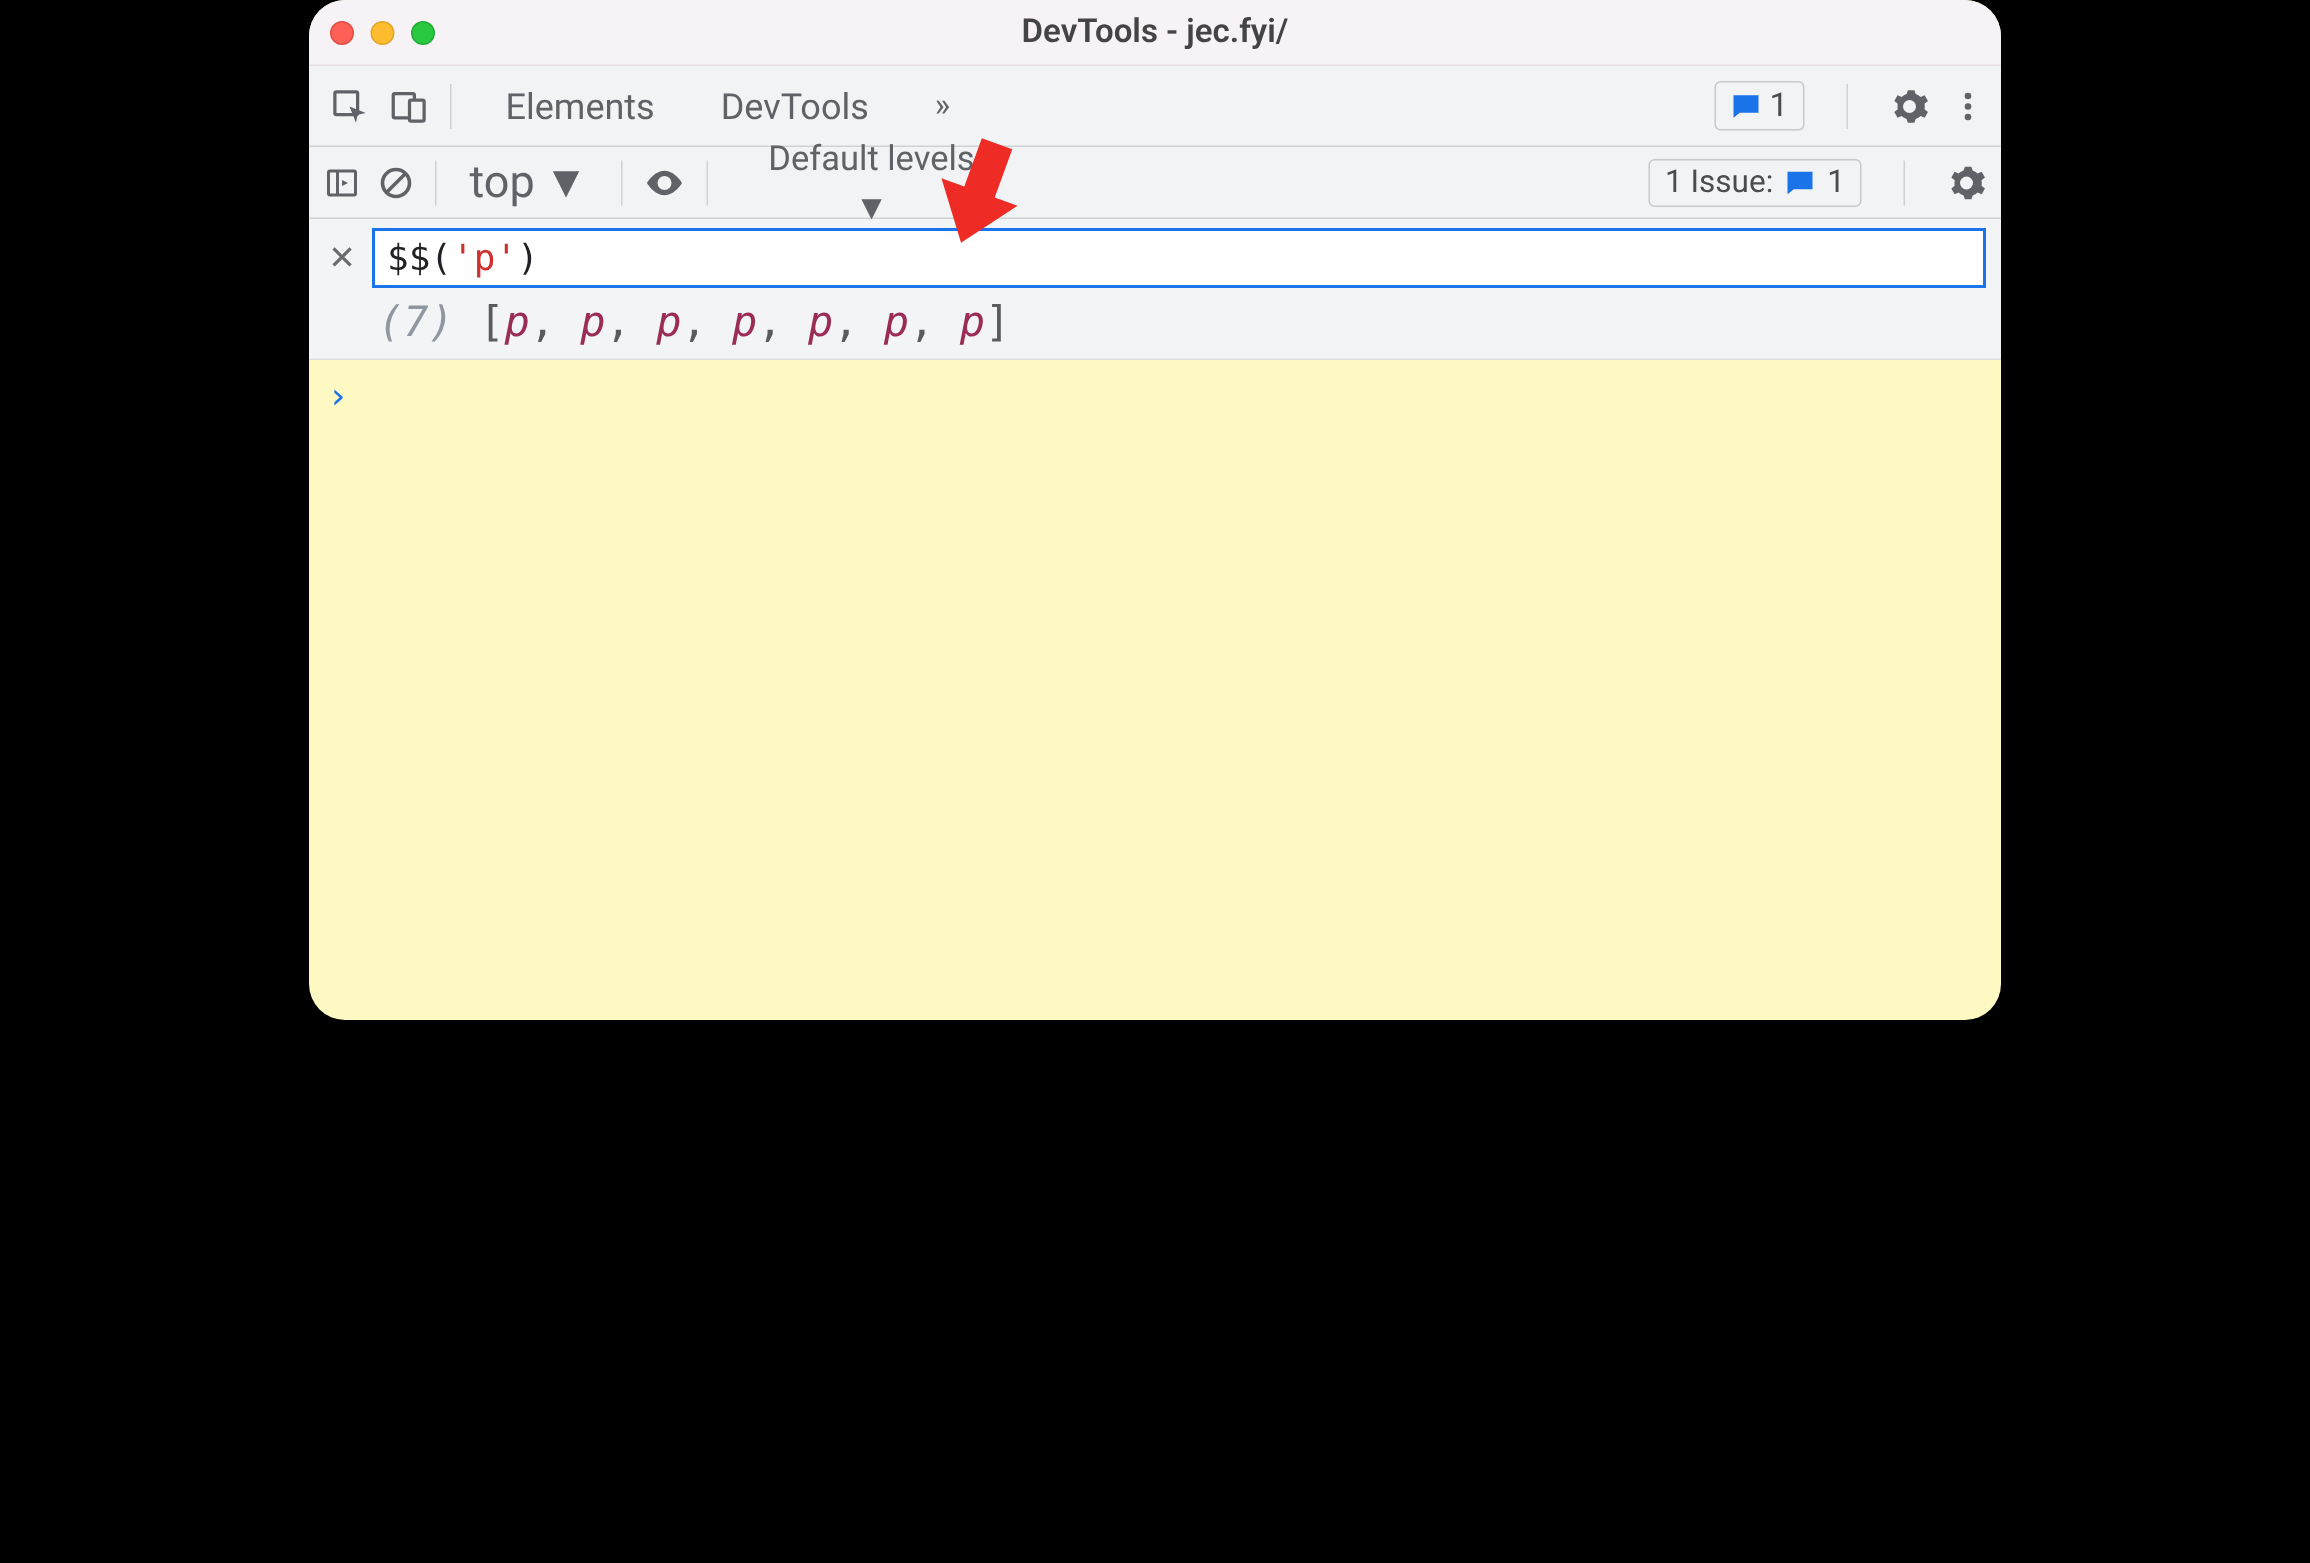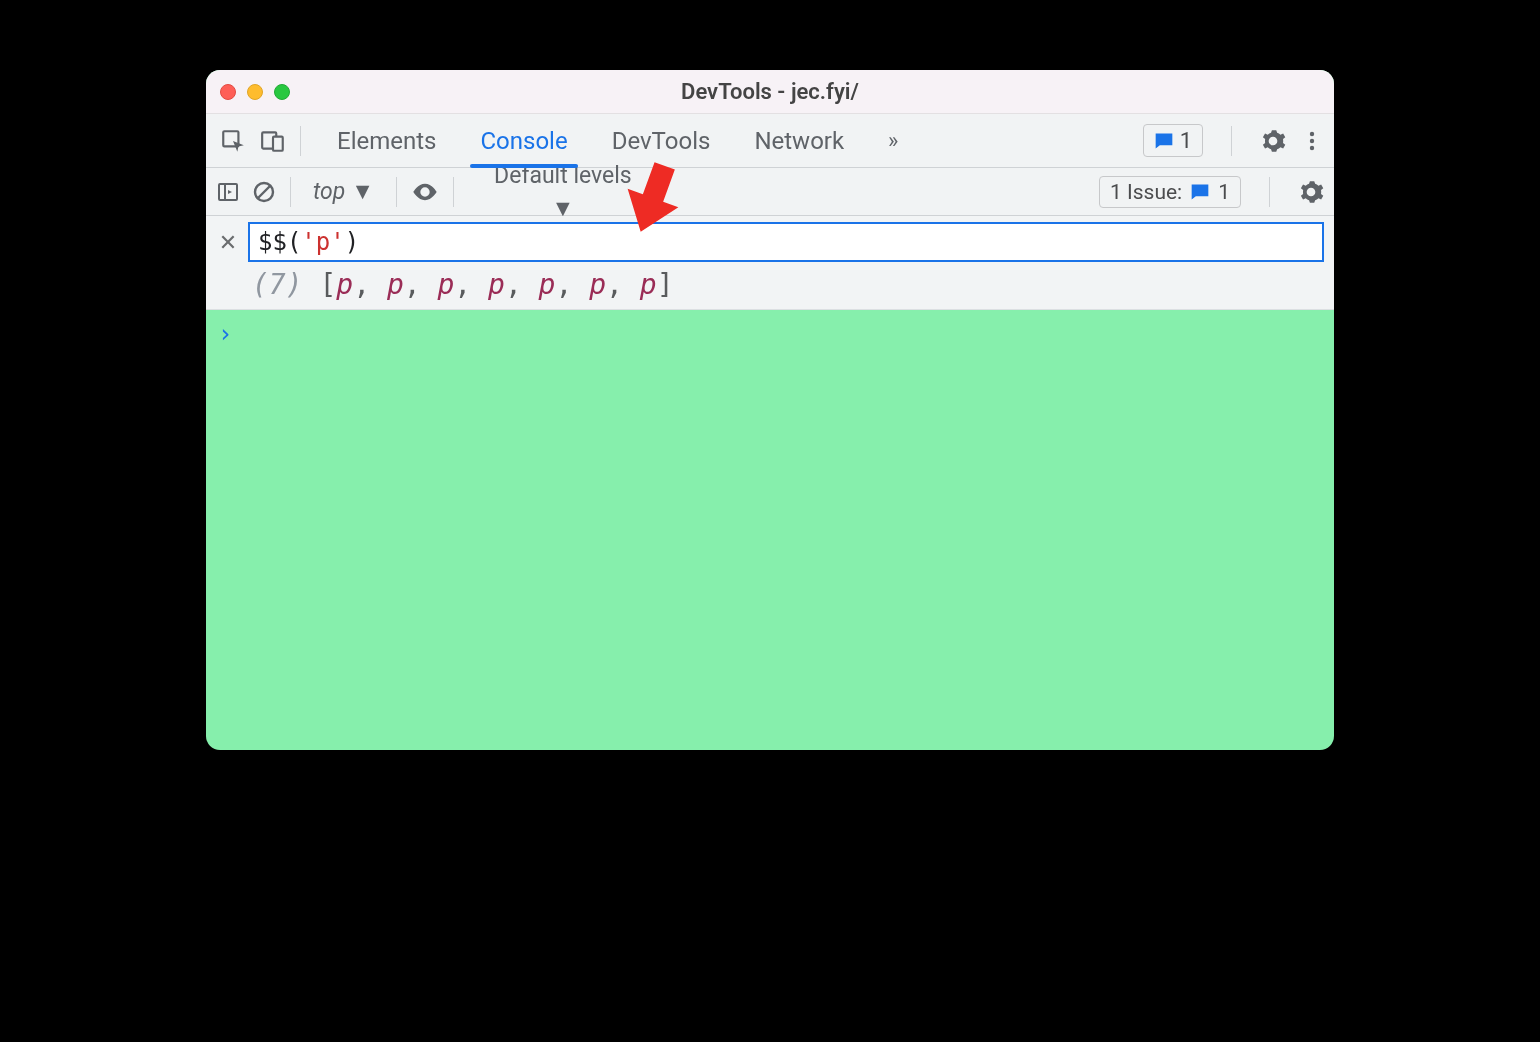--- a/index.html
+++ b/index.html
@@ -6,25 +6,24 @@
   html, body { height: 100%; }
   body {
     background: #000;
     font-family: -apple-system, BlinkMacSystemFont, "Segoe UI", Roboto, Helvetica, Arial, sans-serif;
     display: flex;
     align-items: flex-start;
     justify-content: center;
   }
 
   .window {
-    margin-top: 70px;
     width: 1128px;
     height: 680px;
-    background: #86efac;
-    border-radius: 14px;
+    background: #fef9c3;
+    border-radius: 24px;
     overflow: hidden;
     box-shadow: 0 30px 60px rgba(0,0,0,0.6);
     display: flex;
     flex-direction: column;
     position: relative;
   }
 
   
   .titlebar {
     height: 44px;
@@ -88,22 +87,22 @@
   
   .console-toolbar {
     height: 48px;
     background: #f1f3f4;
     border-bottom: 1px solid #cfd2d5;
     display: flex;
     align-items: center;
     padding: 0 10px;
   }
   .ctx-btn {
-    display: flex; align-items: flex-start; gap: 6px; font-size: 23px;
-    color: #5f6368; padding: 2px 8px; cursor: pointer; font-style: italic;
+    display: flex; align-items: flex-start; gap: 6px; font-size: 30px;
+    color: #5f6368; padding: 2px 8px; cursor: pointer;
   }
   .filter-input {
     border: 1px solid #c7c8ca; background: #fff; height: 34px; width: 198px;
     padding: 0 8px; font-size: 20px; color: #333;
   }
   .filter-input::placeholder { color: #96999c; }
   .levels-btn { font-size: 23px; color: #5f6368; padding: 2px 8px; cursor: pointer; display:flex; align-items:center; gap:6px;flex-direction:column; }
   .issues-btn {
     display: flex; align-items: center; gap: 8px;
     border: 1px solid #c7c8ca; border-radius: 4px;
@@ -188,23 +187,21 @@
         <svg width="26" height="26" viewBox="0 0 24 24" fill="none" stroke="#5f6368" stroke-width="2">
           <rect x="2" y="4" width="13" height="15" rx="1"></rect>
           <rect x="12" y="8" width="9" height="13" rx="1" fill="#f1f3f4"></rect>
         </svg>
       </span>
     </div>
     <div class="vsep"></div>
 
     <div class="tabs">
       <div class="tab">Elements</div>
-      <div class="tab active">Console</div>
       <div class="tab">DevTools</div>
-      <div class="tab">Network</div>
       <div class="tab chev-more">»</div>
     </div>
 
     <div class="tab-right">
       <div class="msg-badge">
         <span class="msg-icon">
           <svg width="20" height="20" viewBox="0 0 24 24" fill="#1a73e8">
               <path d="M2 3h20v14H7l-5 4z"></path>
             </svg>
         </span>

